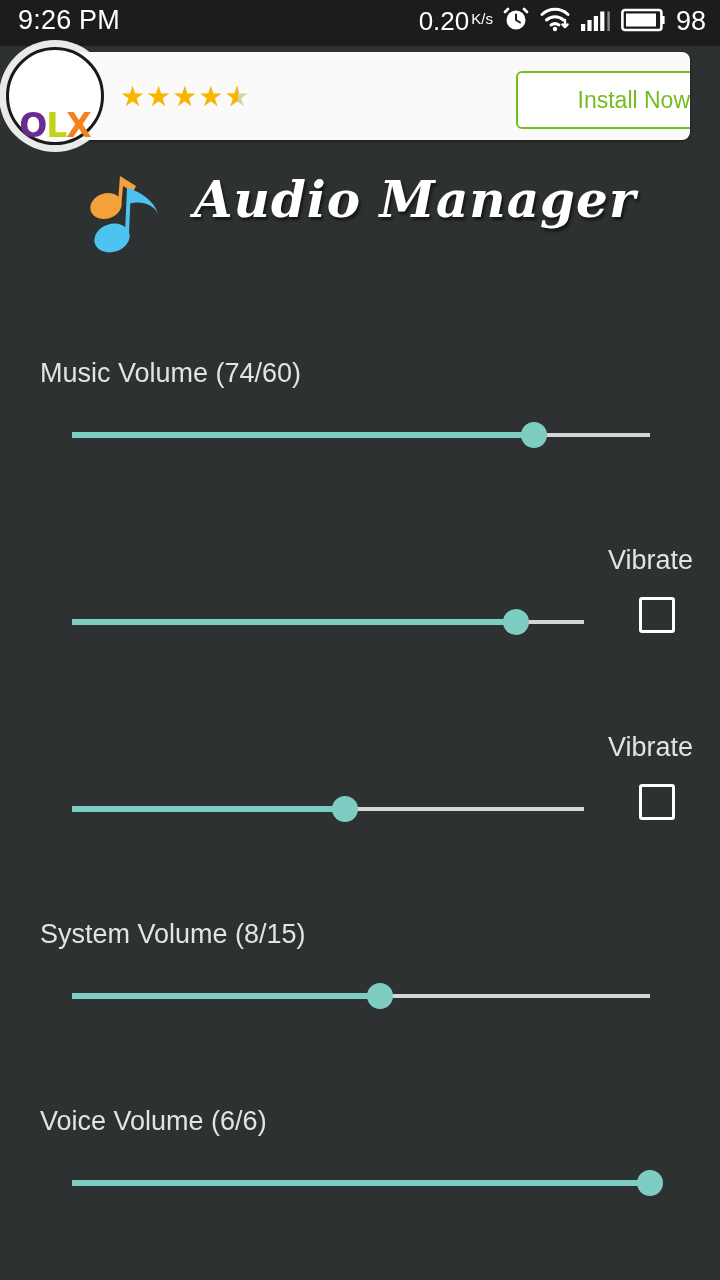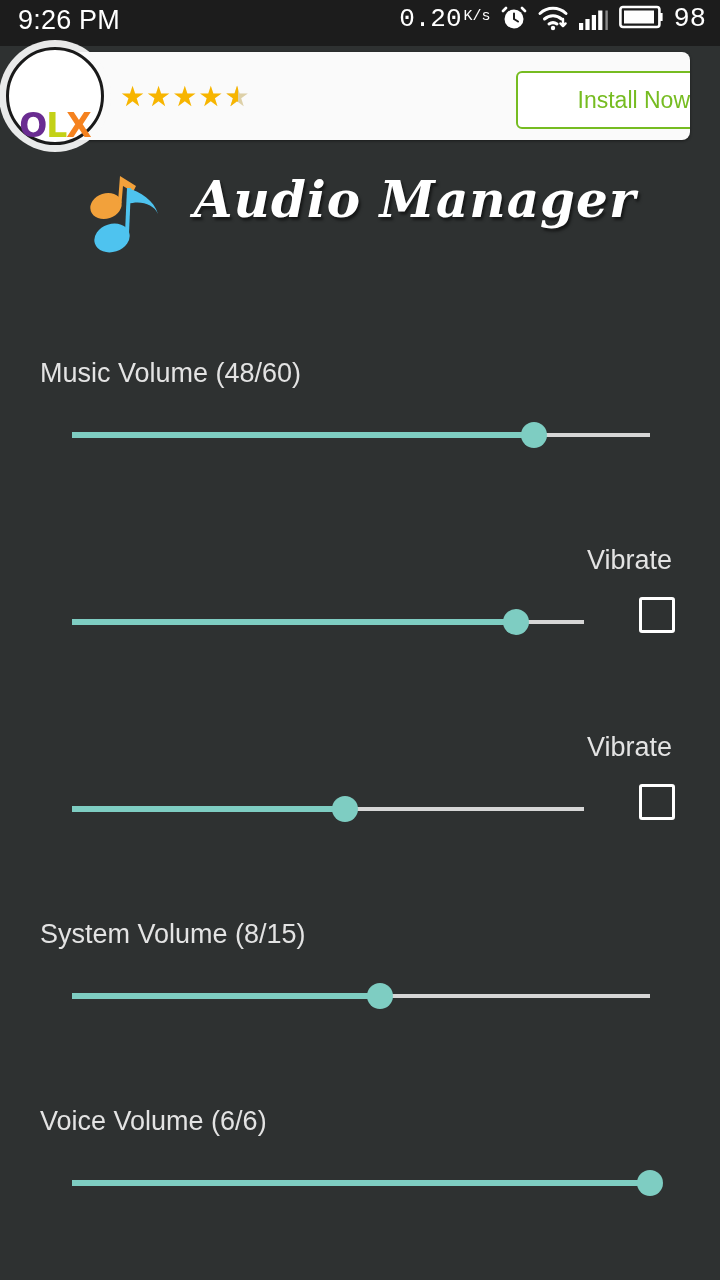--- a/index.html
+++ b/index.html
@@ -27,23 +27,22 @@
     box-sizing: border-box;
     gap: 12px;
   }
   .status-clock {
     color: #ffffff;
     font-size: 27px;
     letter-spacing: 0.2px;
   }
   .status-right {
     display: flex;
-    align-items: flex-start;
+    align-items: flex-end;
     gap: 9px;
-    font-family: Liberation Mono, monospace;
   }
   .net-speed {
     color: #ffffff;
     font-size: 26px;
     display: flex;
     align-items: baseline;
     gap: 2px;
   }
   .net-speed .unit {
     font-size: 15px;
@@ -189,21 +188,21 @@
     box-sizing: border-box;
   }
   .vol-label {
     color: #e3e3e3;
     font-size: 27px;
     line-height: 1;
     padding-top: 14px;
   }
   .vibrate-label {
     position: absolute;
-    right: 48px;
+    right: 27px;
     top: 14px;
     color: #e3e3e3;
     font-size: 27px;
     line-height: 1;
   }
   .checkbox {
     position: absolute;
     right: 45px;
     top: 64px;
     width: 36px;
@@ -320,21 +319,21 @@
         <path d="M44 18 C56 22 70 30 74 44 C70 34 56 30 44 34 Z" fill="#4ec3ef"></path>
       </g>
     </svg>
   </span>
   <span class="logo-text">Audio Manager</span>
 </div>
 
 <div class="rows">
 
   <div class="vol-row">
-    <div class="vol-label">Music Volume (48/60)</div>
+    <div class="vol-label">Music Volume (74/60)</div>
     <div class="slider" style="width: 578px;">
       <div class="track"></div>
       <div class="fill" style="width: 462.4px;"></div>
       <div class="thumb" style="left: 462.4px;"></div>
     </div>
   </div>
 
   <div class="vol-row">
     <div class="vibrate-label">Vibrate</div>
     <div class="checkbox"></div>

